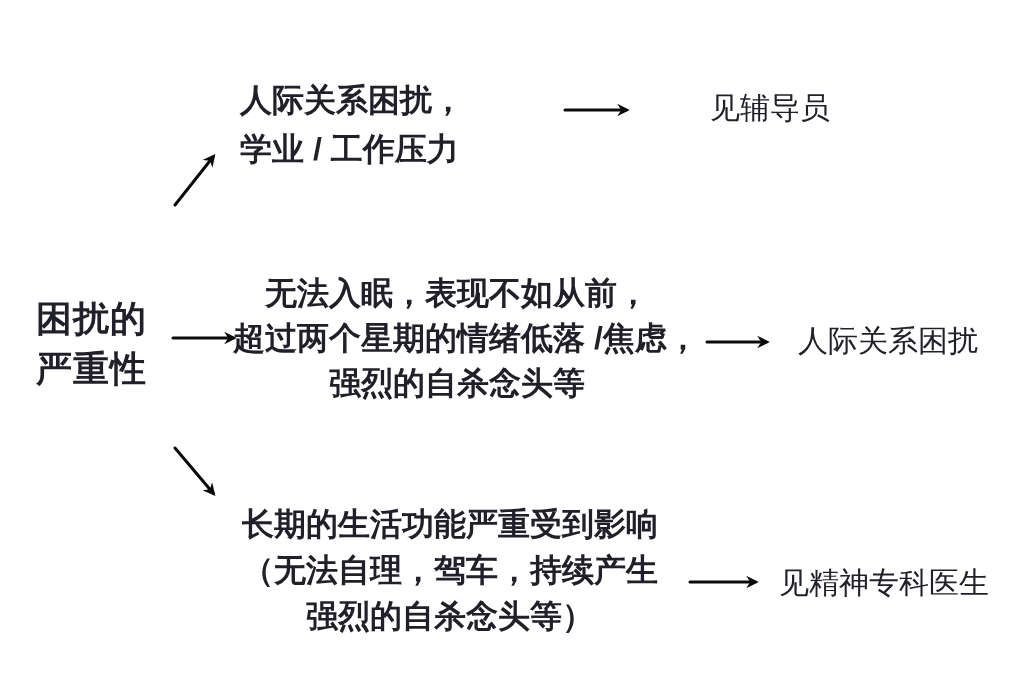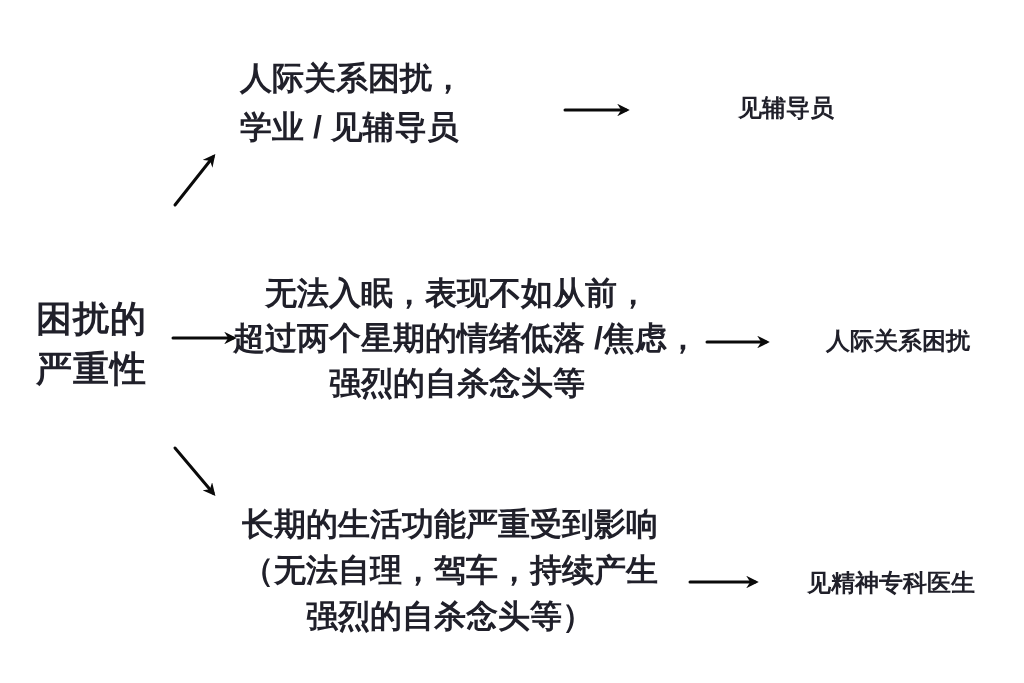--- a/index.html
+++ b/index.html
@@ -26,44 +26,43 @@
     letter-spacing: 1px;
     white-space: nowrap;
   }
   .cond {
     font-size: 32px;
     font-weight: 600;
     white-space: nowrap;
   }
   .cond-1 {
     left: 240px;
-    top: 54px;
+    top: 76px;
     line-height: 49px;
     text-align: left;
   }
   .cond-2 {
     left: 233px;
     top: 271px;
     width: 448px;
     line-height: 45px;
     text-align: center;
   }
   .cond-3 {
     left: 222px;
     top: 501px;
     width: 456px;
     line-height: 46px;
     text-align: center;
   }
   .outcome {
-    font-size: 24px;
-    font-weight: 700;
+    font-size: 30px;
+    font-weight: 400;
     line-height: 44px;
     white-space: nowrap;
-    margin-left: 28px;
   }
   .outcome-1 { left: 710px; top: 86px; }
   .outcome-2 { left: 798px; top: 319px; }
   .outcome-3 { left: 779px; top: 561px; }
   .arrow-layer {
     left: 0;
     top: 0;
     width: 1024px;
     height: 683px;
     pointer-events: none;
@@ -90,21 +89,21 @@
     </g>
   </svg>
 
   <div class="abs root-label">
     <div>困扰的</div>
     <div>严重性</div>
   </div>
 
   <div class="abs cond cond-1">
     <div>人际关系困扰，</div>
-    <div>学业 / 见辅导员</div>
+    <div>学业 / 工作压力</div>
   </div>
   <div class="abs outcome outcome-1">见辅导员</div>
 
   <div class="abs cond cond-2">
     <div>无法入眠，表现不如从前，</div>
     <div>超过两个星期的情绪低落 /焦虑，</div>
     <div>强烈的自杀念头等</div>
   </div>
   <div class="abs outcome outcome-2">人际关系困扰</div>
 

